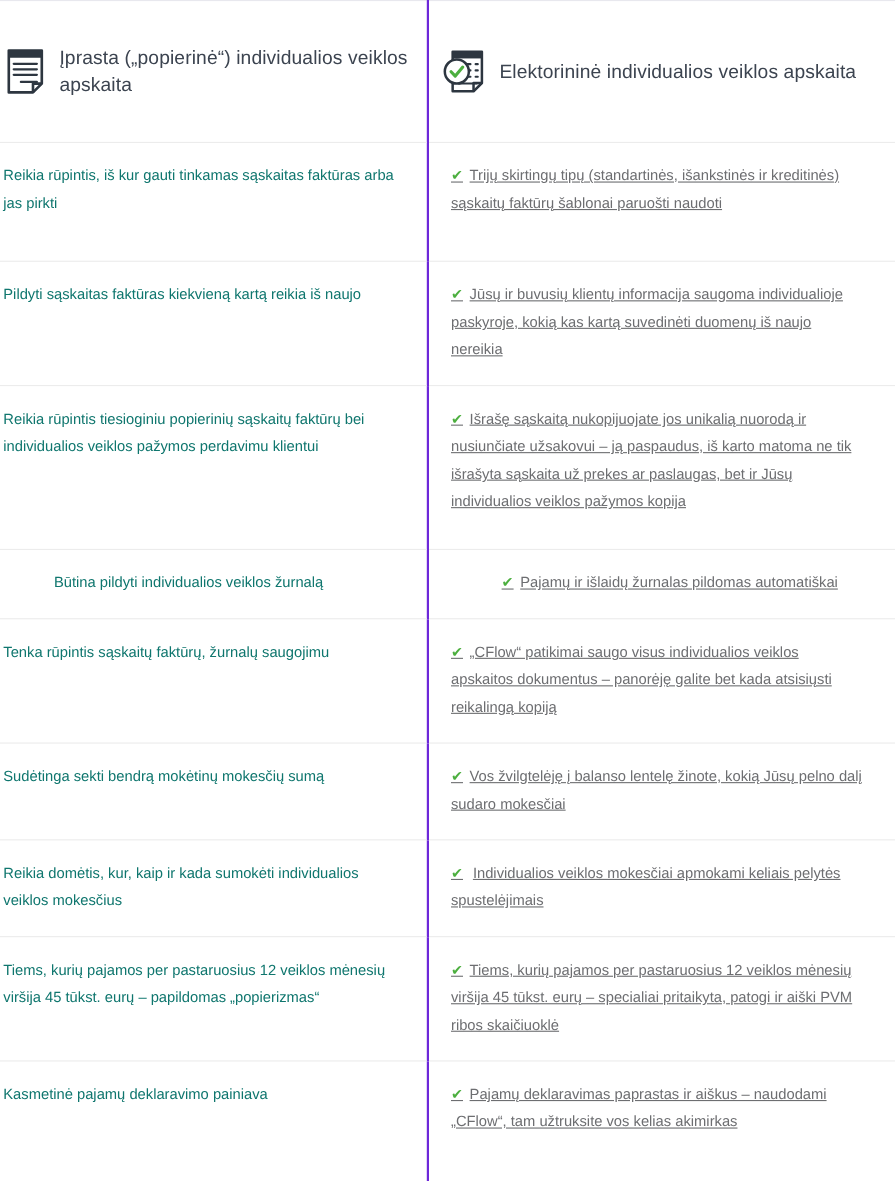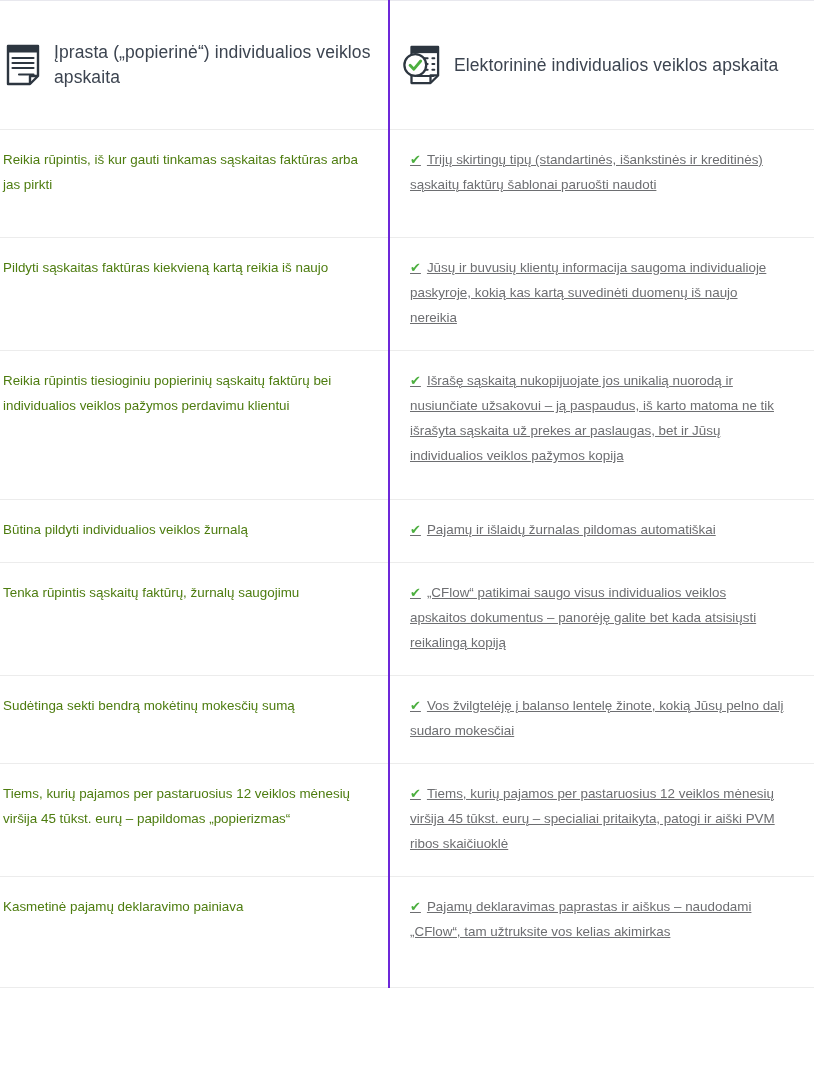--- a/index.html
+++ b/index.html
@@ -56,21 +56,21 @@
     font-weight: 400;
     letter-spacing: .1px;
   }
   .head-icon { flex: 0 0 auto; line-height: 0; }
 
   
   .cell-left .txt {
     padding: 17px 22px 20px 3px;
     font-size: 13.4px;
     line-height: 25px;
-    color: #4d7c0f;
+    color: #0f766e;
   }
   .cell-right .txt {
     padding: 17px 28px 20px 20px;
     font-size: 13.4px;
     line-height: 25px;
     color: #6d6e71;
     position: relative;
     text-decoration: underline;
   }
   .check {
@@ -78,21 +78,21 @@
     font-size: 13px;
     margin-right: 6px;
     display: inline;
   }
   .check.pad { margin-right: 9px; }
 
   
   .r0 .txt { min-height: 107px; }
   .r1 .txt { min-height: 96px; }
   .r2 .txt { min-height: 148px; }
-  .r3 .txt { min-height: 48px; }
+  .r3 .txt { min-height: 48px; margin-left: 46px; }
   .r4 .txt { min-height: 100px; }
   .r5 .txt { min-height: 73px; }
   .r6 .txt { min-height: 73px; }
   .r7 .txt { min-height: 74px; }
   .r8 .txt { min-height: 100px; }
   .r9  .txt { min-height: 110px; }
 </style>
 </head>
 <body>
 
@@ -195,20 +195,28 @@
 
     <tr class="r6">
       <td class="cell-left">
         <div class="txt">Sudėtinga sekti bendrą mokėtinų mokesčių sumą</div>
       </td>
       <td class="cell-right">
         <div class="txt"><span class="check">✔</span><span>Vos žvilgtelėję į balanso lentelę žinote, kokią Jūsų pelno dalį sudaro mokesčiai</span></div>
       </td>
     </tr>
 
+    <tr class="r7">
+      <td class="cell-left">
+        <div class="txt">Reikia domėtis, kur, kaip ir kada sumokėti individualios veiklos mokesčius</div>
+      </td>
+      <td class="cell-right">
+        <div class="txt"><span class="check pad">✔</span><span>Individualios veiklos mokesčiai apmokami keliais pelytės spustelėjimais</span></div>
+      </td>
+    </tr>
 
     <tr class="r8">
       <td class="cell-left">
         <div class="txt">Tiems, kurių pajamos per pastaruosius 12 veiklos mėnesių viršija 45 tūkst. eurų – papildomas „popierizmas“</div>
       </td>
       <td class="cell-right">
         <div class="txt"><span class="check">✔</span><span>Tiems, kurių pajamos per pastaruosius 12 veiklos mėnesių viršija 45 tūkst. eurų – specialiai pritaikyta, patogi ir aiški PVM ribos skaičiuoklė</span></div>
       </td>
     </tr>
 

